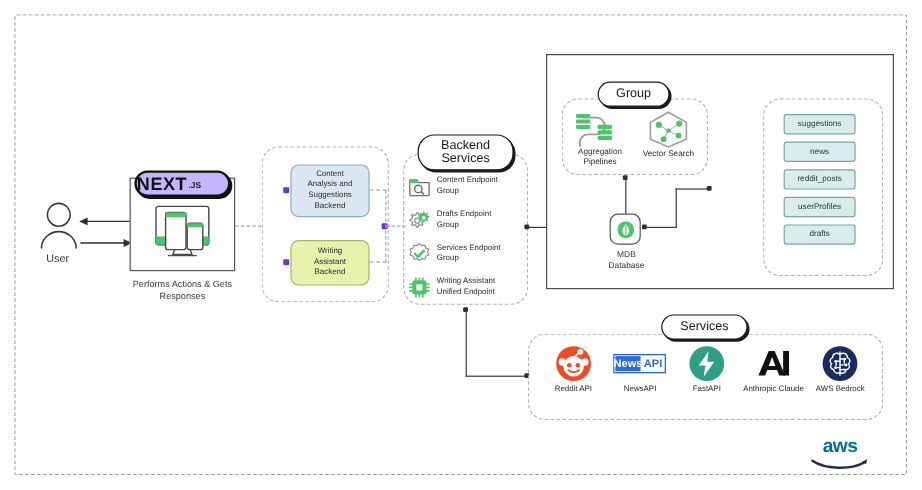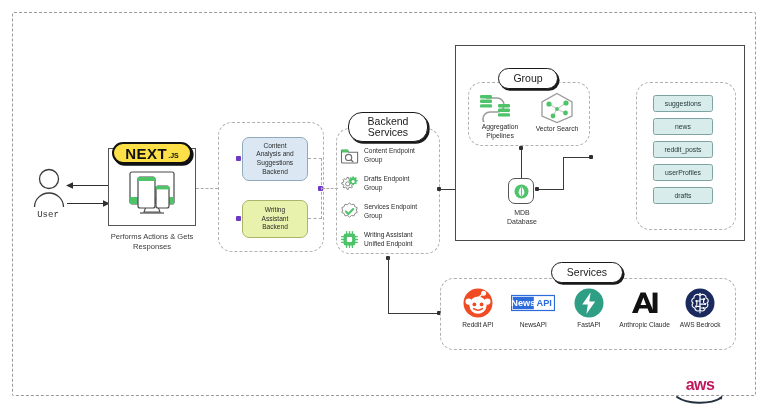--- a/index.html
+++ b/index.html
@@ -46,34 +46,34 @@
     background: transparent;
   }
 
   
   .next-box {
     left: 108px; top: 148px; width: 88px; height: 78px;
     border: 1.2px solid #555; background: #fff;
   }
   .next-logo {
     left: 112px; top: 142px; width: 80px; height: 22px;
-    background: #fde047; border: 2px solid #111; border-radius: 11px;
+    background: #c4b5fd; border: 2px solid #111; border-radius: 11px;
     box-shadow: 1.6px 1.8px 0 #111;
-    display: flex; align-items: center; justify-content: center;
+    display: flex; align-items: center; justify-content: flex-start;
     z-index: 7;
   }
   .next-logo .nx { font-size: 15px; font-weight: 700; letter-spacing: .5px; color: #111; }
   .next-logo .js { font-size: 7px; font-weight: 700; color: #111; margin-left: 1px; margin-top: 5px;}
   .next-caption {
     left: 96px; top: 232px; width: 112px;
     font-size: 7.6px; color: #3a3a3a; text-align: center; line-height: 1.35;
   }
 
   
-  .user-label { left: 20px; top: 210px; width: 56px; text-align: center; font-size: 9px; color: #333; font-family: Liberation Mono, monospace; }
+  .user-label { left: 20px; top: 210px; width: 56px; text-align: center; font-size: 9px; color: #333; }
 
   
   .msbox {
     border-radius: 7px;
     display: flex; align-items: center; justify-content: center;
     text-align: center;
     font-size: 6.6px; line-height: 1.3; color: #2b2b2b;
     padding: 2px 3px;
     white-space: pre-line;
   }
@@ -129,21 +129,21 @@
   
   .line-h { background: #3a3a3a; height: 1.1px; }
   .line-v { background: #3a3a3a; width: 1.1px; }
   .dline-h { border-top: 1.2px dashed #a9a9a9; height: 0; }
   .dline-v { border-left: 1.2px dashed #a9a9a9; width: 0; }
   .dot { width: 4px; height: 4px; background: #2f2f2f; border-radius: 1px; }
   .pdot { width: 5px; height: 5px; background: #6d39c4; border-radius: 1px; }
 
   
   .aws-mark { left: 672px; top: 366px; width: 56px; text-align: center; }
-  .aws-text { font-size: 16px; font-weight: 700; color: #be185d; letter-spacing: -.5px; line-height: .9; margin-top: 12px; }
+  .aws-text { font-size: 16px; font-weight: 700; color: #0369a1; letter-spacing: -.5px; line-height: .9; }
 </style>
 </head>
 <body>
 
 <div id="canvas">
 
   <div class="abs outer-frame"></div>
 
   <div class="abs" style="left:32px;top:168px;width:34px;height:40px;">
     <svg width="34" height="40" viewBox="0 0 34 40">

